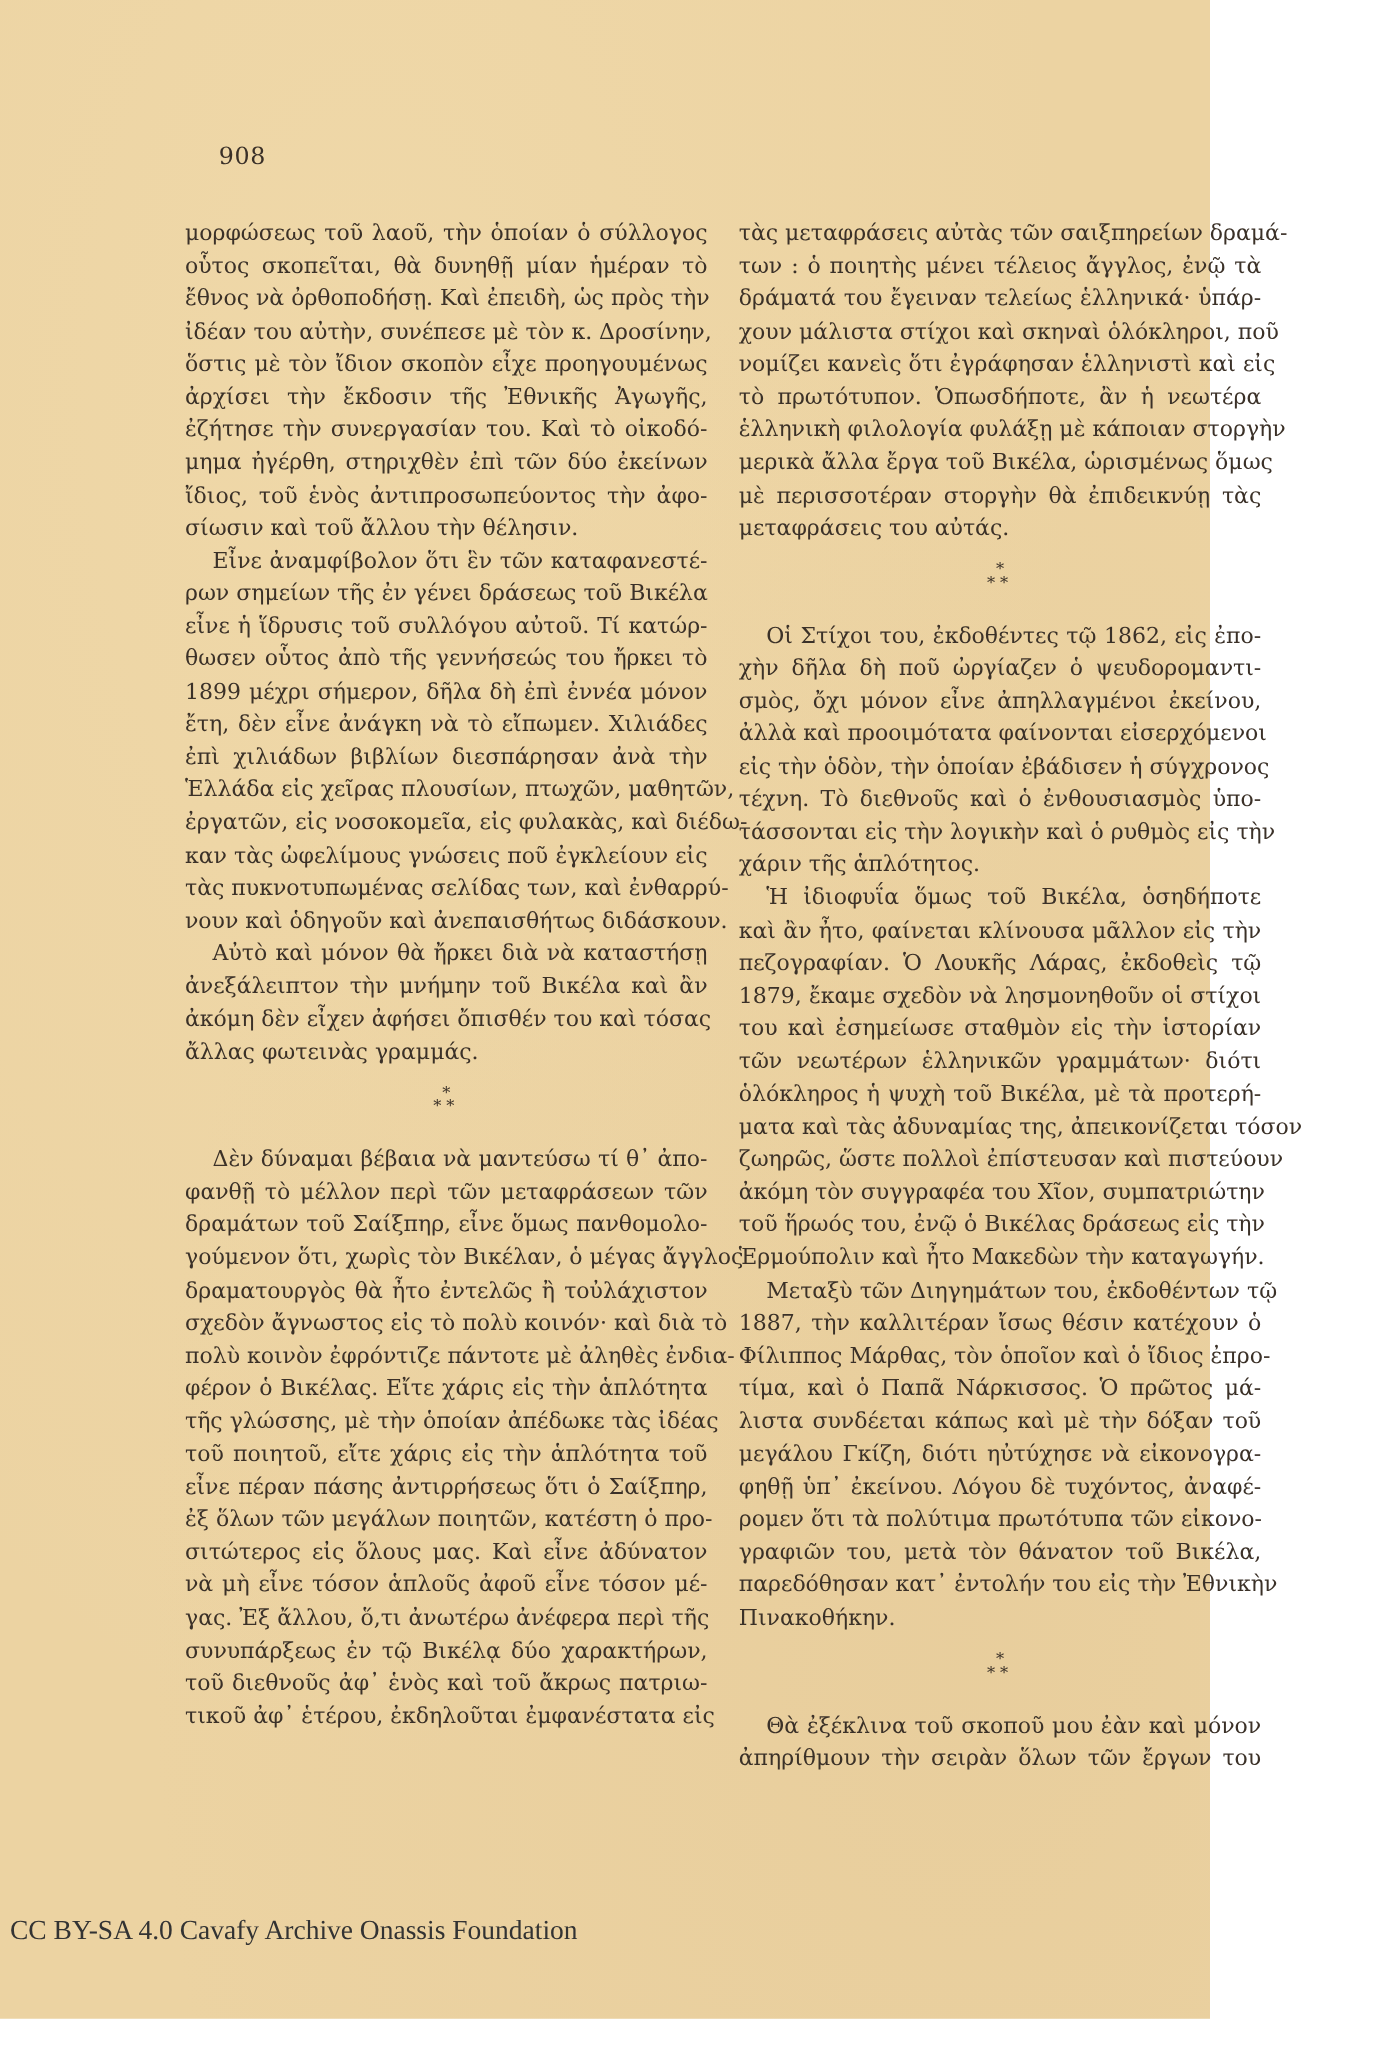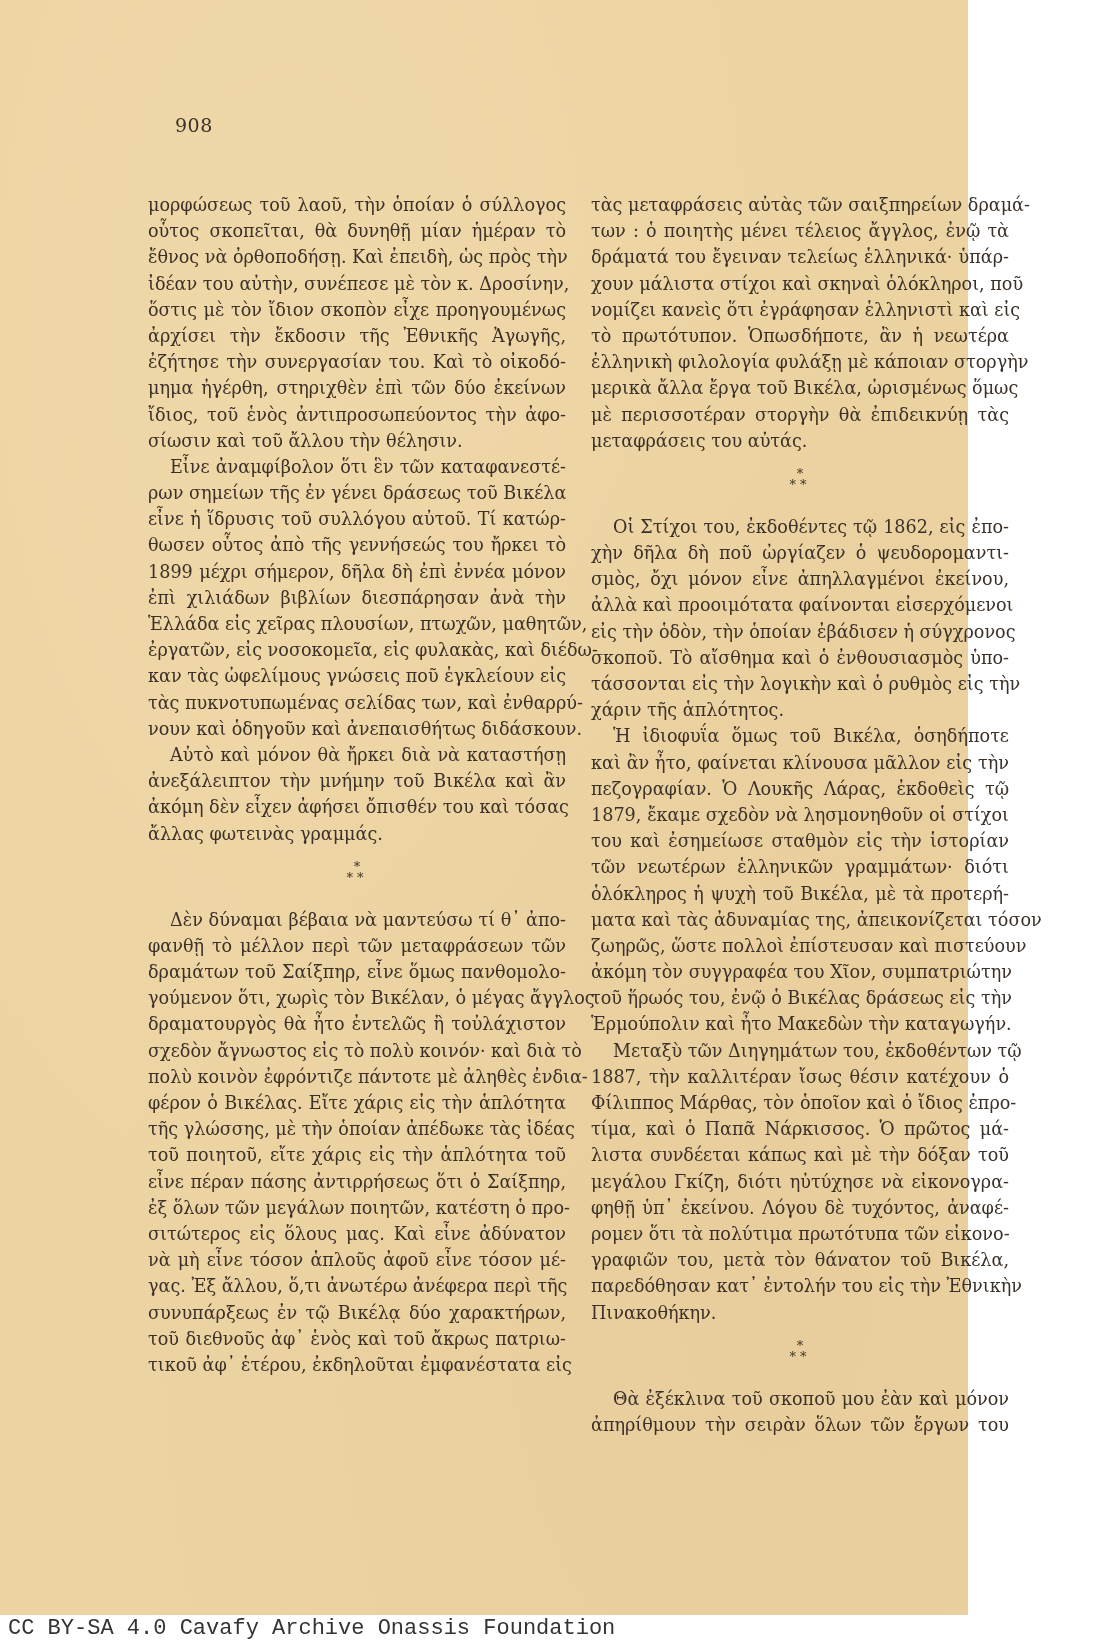--- a/index.html
+++ b/index.html
@@ -12,40 +12,40 @@
     position: absolute; left: 0; top: 0; width: 968px; height: 1615px;
     background: #ecd3a2;
     background-image: radial-gradient(ellipse at 30% 20%, rgba(245,225,180,0.35), rgba(0,0,0,0) 60%),
                       radial-gradient(ellipse at 80% 80%, rgba(220,190,140,0.25), rgba(0,0,0,0) 60%);
   }
   .page-number {
     position: absolute; left: 175px; top: 114px;
     font-size: 19px; color: #3a3028; letter-spacing: 0.5px;
   }
   .column {
-    position: absolute; top: 192px; color: #3b3128;
+    position: absolute; top: 174px; color: #3b3128;
     font-size: 17.6px; line-height: 26.2px;
   }
   .col-left { left: 148px; width: 418px; }
   .col-right { left: 591px; width: 418px; }
   .line {
     display: block; white-space: nowrap; text-align: justify;
     text-align-last: justify; height: 26.2px;
   }
   .line.last { text-align-last: left; }
   .line.indent { padding-left: 22px; }
   .asterism {
     display: block; text-align: center; font-size: 13px; line-height: 11px;
     color: #3b3128; margin: 14px 0 24px 0;
   }
   .asterism .top { display: block; }
   .asterism .bottom { display: block; letter-spacing: 4px; }
   .footer {
-    position: absolute; left: 8px; top: 1615px;
-    font-family: Liberation Mono, monospace;
+    position: absolute; left: 8px; top: 1530px;
+    font-family: Liberation Serif, serif;
     font-size: 22px; line-height: 28px; color: #333333;
   }
 </style>
 </head>
 <body>
 
 <div class="page">
   <div class="page-number">908</div>
 
   <div class="column col-left">
@@ -60,20 +60,21 @@
       <span class="line">μημα ἠγέρθη, στηριχθὲν ἐπὶ τῶν δύο ἐκείνων</span>
       <span class="line">ἴδιος, τοῦ ἑνὸς ἀντιπροσωπεύοντος τὴν ἀφο-</span>
       <span class="line last">σίωσιν καὶ τοῦ ἄλλου τὴν θέλησιν.</span>
     </div>
     <div>
       <span class="line indent">Εἶνε ἀναμφίβολον ὅτι ἓν τῶν καταφανεστέ-</span>
       <span class="line">ρων σημείων τῆς ἐν γένει δράσεως τοῦ Βικέλα</span>
       <span class="line">εἶνε ἡ ἵδρυσις τοῦ συλλόγου αὐτοῦ. Τί κατώρ-</span>
       <span class="line">θωσεν οὗτος ἀπὸ τῆς γεννήσεώς του ἤρκει τὸ</span>
       <span class="line">1899 μέχρι σήμερον, δῆλα δὴ ἐπὶ ἐννέα μόνον</span>
+      <span class="line">ἔτη, δὲν εἶνε ἀνάγκη νὰ τὸ εἴπωμεν. Χιλιάδες</span>
       <span class="line">ἐπὶ χιλιάδων βιβλίων διεσπάρησαν ἀνὰ τὴν</span>
       <span class="line">Ἑλλάδα εἰς χεῖρας πλουσίων, πτωχῶν, μαθητῶν,</span>
       <span class="line">ἐργατῶν, εἰς νοσοκομεῖα, εἰς φυλακὰς, καὶ διέδω-</span>
       <span class="line">καν τὰς ὠφελίμους γνώσεις ποῦ ἐγκλείουν εἰς</span>
       <span class="line">τὰς πυκνοτυπωμένας σελίδας των, καὶ ἐνθαρρύ-</span>
       <span class="line last">νουν καὶ ὁδηγοῦν καὶ ἀνεπαισθήτως διδάσκουν.</span>
     </div>
     <div>
       <span class="line indent">Αὐτὸ καὶ μόνον θὰ ἤρκει διὰ νὰ καταστήσῃ</span>
       <span class="line">ἀνεξάλειπτον τὴν μνήμην τοῦ Βικέλα καὶ ἂν</span>
@@ -122,21 +123,21 @@
     <div class="asterism">
       <span class="top">*</span>
         <span class="bottom">**</span>
     </div>
     <div>
       <span class="line indent">Οἱ Στίχοι του, ἐκδοθέντες τῷ 1862, εἰς ἐπο-</span>
       <span class="line">χὴν δῆλα δὴ ποῦ ὠργίαζεν ὁ ψευδορομαντι-</span>
       <span class="line">σμὸς, ὄχι μόνον εἶνε ἀπηλλαγμένοι ἐκείνου,</span>
       <span class="line">ἀλλὰ καὶ προοιμότατα φαίνονται εἰσερχόμενοι</span>
       <span class="line">εἰς τὴν ὁδὸν, τὴν ὁποίαν ἐβάδισεν ἡ σύγχρονος</span>
-      <span class="line">σκοποῦ. Τὸ αἴσθημα καὶ ὁ ἐνθουσιασμὸς ὑπο-</span>
+      <span class="line">τέχνη. Τὸ διεθνοῦς καὶ ὁ ἐνθουσιασμὸς ὑπο-</span>
       <span class="line">τάσσονται εἰς τὴν λογικὴν καὶ ὁ ρυθμὸς εἰς τὴν</span>
       <span class="line last">χάριν τῆς ἁπλότητος.</span>
     </div>
     <div>
       <span class="line indent">Ἡ ἰδιοφυΐα ὅμως τοῦ Βικέλα, ὁσηδήποτε</span>
       <span class="line">καὶ ἂν ἦτο, φαίνεται κλίνουσα μᾶλλον εἰς τὴν</span>
       <span class="line">πεζογραφίαν. Ὁ Λουκῆς Λάρας, ἐκδοθεὶς τῷ</span>
       <span class="line">1879, ἔκαμε σχεδὸν νὰ λησμονηθοῦν οἱ στίχοι</span>
       <span class="line">του καὶ ἐσημείωσε σταθμὸν εἰς τὴν ἱστορίαν</span>
       <span class="line">τῶν νεωτέρων ἑλληνικῶν γραμμάτων· διότι</span>

